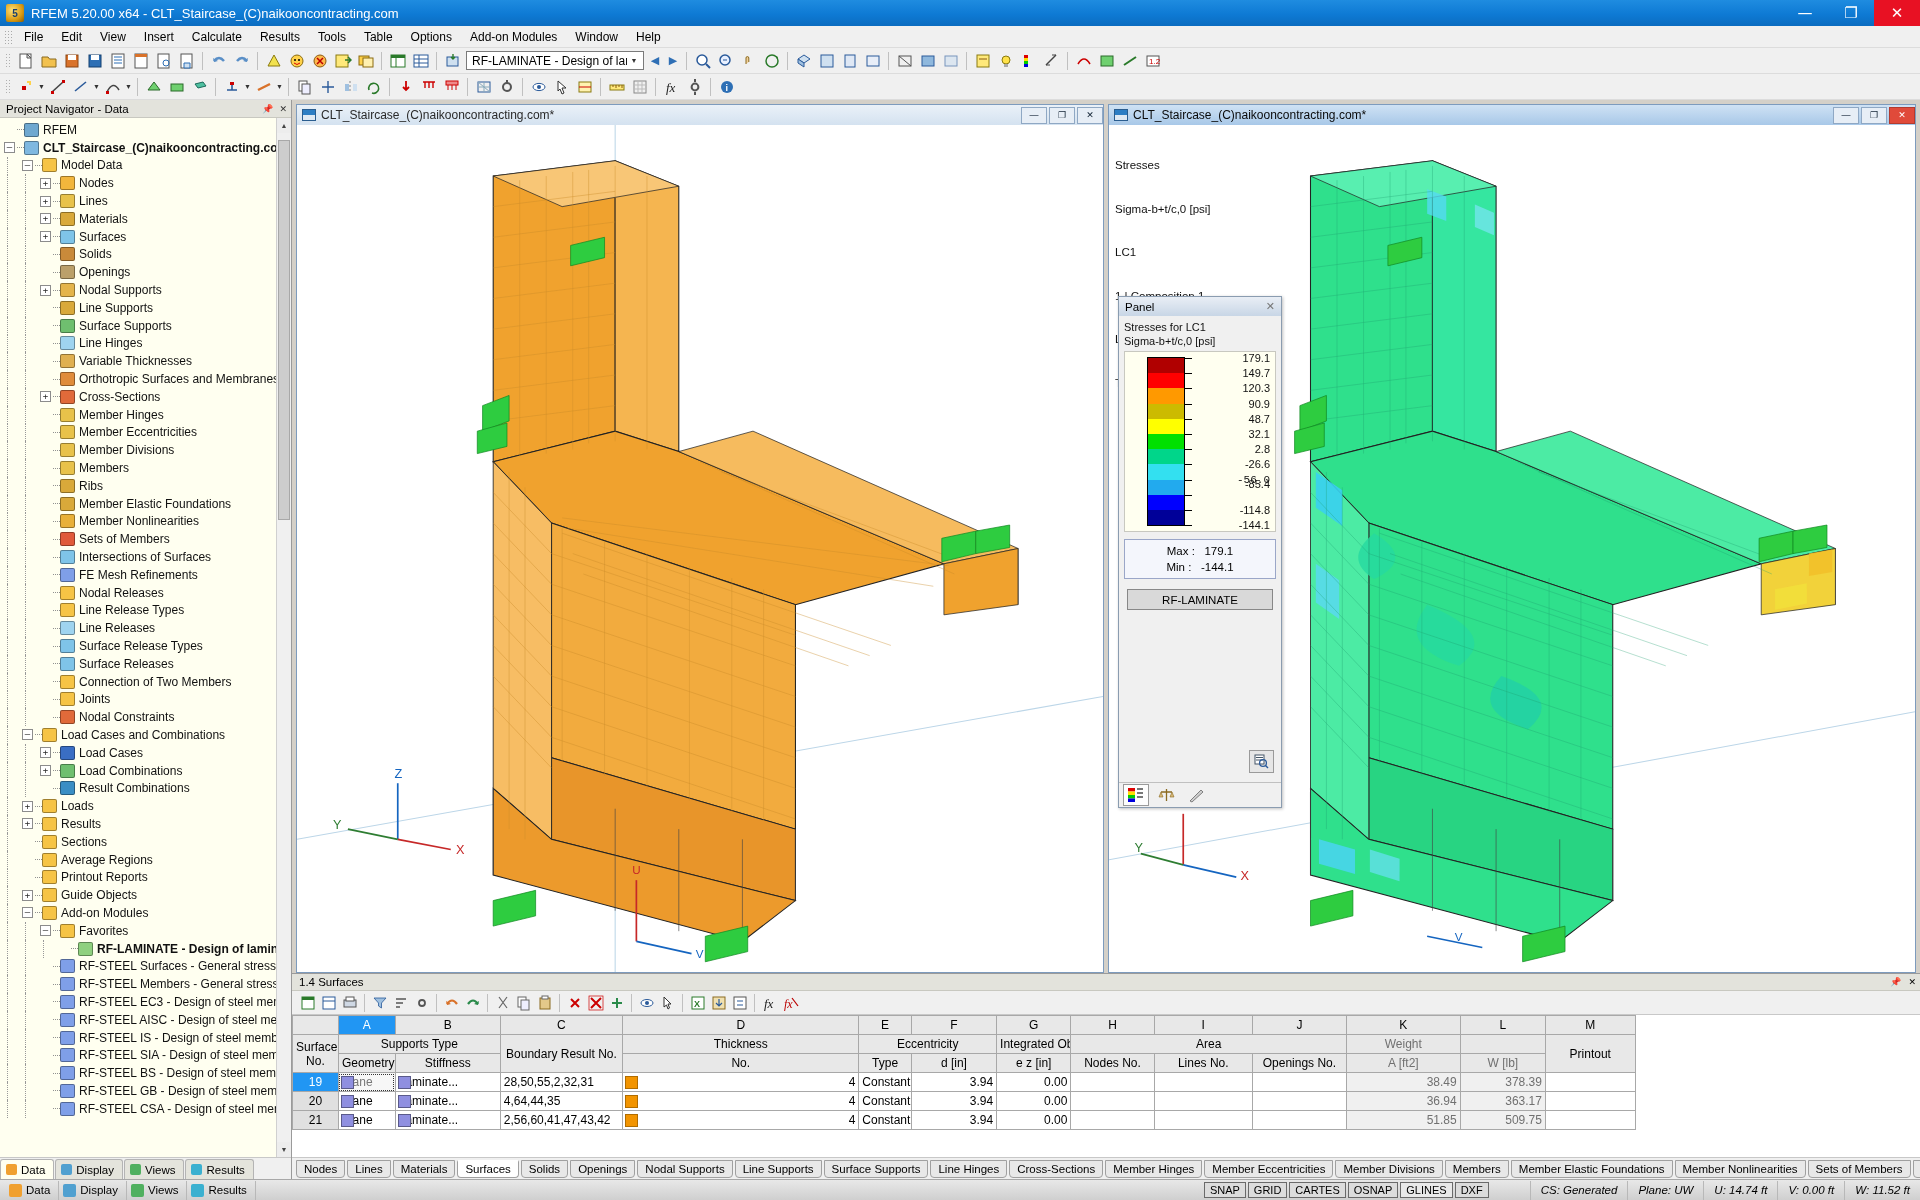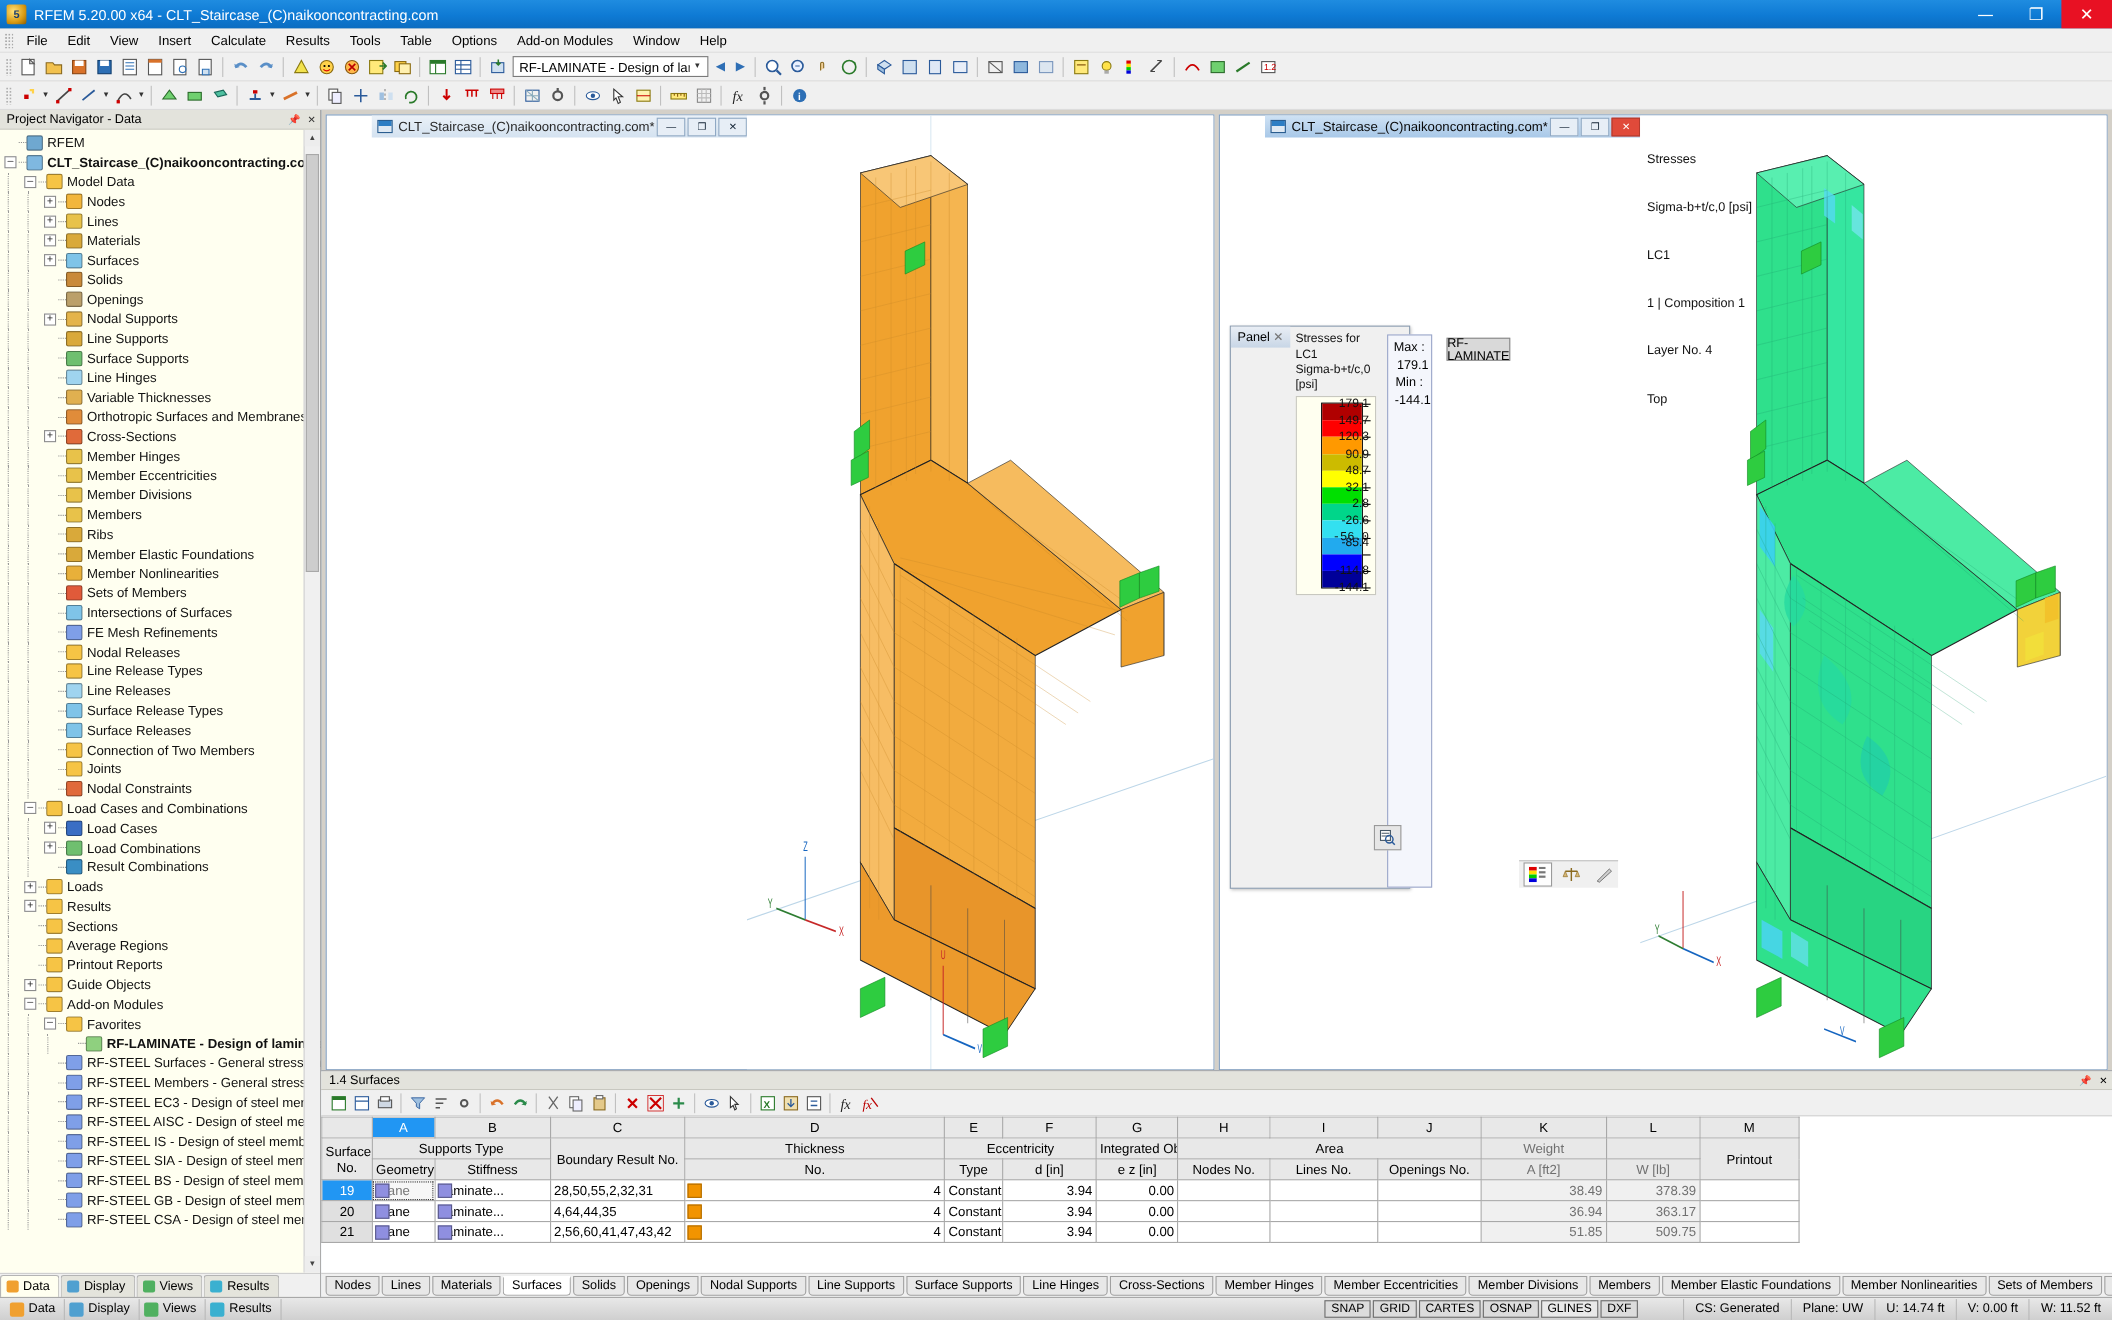--- a/index.html
+++ b/index.html
@@ -103,40 +103,40 @@
   .nav-scroll{position:absolute;right:0;top:0;width:15px;bottom:0;background:#f0f0f0;
      border-left:1px solid #d0d0d0;}
   .nav-scroll .thumb{position:absolute;left:1px;right:1px;top:22px;height:380px;
      background:#cdcdcd;border:1px solid #a8a8a8;}
   .nav-scroll .arw{position:absolute;left:0;right:0;height:15px;background:#ededed;
      display:flex;align-items:center;justify-content:center;font-size:7px;color:#444;}
 
   
   .workspace{flex:1;display:flex;flex-direction:column;min-width:0;background:#3f6fa5;}
   .mdi{flex:1;display:flex;gap:4px;padding:4px 4px 0 4px;min-height:0;background:#d4d0c8;}
-  .mdiwin{flex:1;display:flex;flex-direction:row;border:1px solid #7d9bbd;
-     background:#fff;min-width:0;padding-left:41px;}
+  .mdiwin{flex:1;display:flex;flex-direction:column;border:1px solid #7d9bbd;
+     background:#fff;min-width:0;}
   .mdibar{height:20px;flex:0 0 20px;display:flex;align-items:center;padding-left:5px;
      font-size:12px;}
   .mdibar.inactive{background:linear-gradient(to bottom,#eaf1f8,#d4e2f0);color:#2a2a2a;}
   .mdibar.active{background:linear-gradient(to bottom,#cfe2f4,#a8c8e8);color:#0a0a0a;}
   .mdi-ico{width:14px;height:12px;margin-right:5px;
      background:linear-gradient(to bottom,#2d7ec4 50%,#dfe9f3 50%);border:1px solid #2a5d8f;}
   .mdi-title{flex:1;white-space:nowrap;overflow:hidden;}
   .mdibtns{display:flex;}
   .mdibtn{width:26px;height:17px;border:1px solid #8fa8c4;background:#e7eef6;margin-left:2px;
      display:flex;align-items:center;justify-content:center;font-size:9px;color:#123;}
   .mdibtn.red{background:#e04a3a;border-color:#b33b2e;color:#fff;}
   .canvas{flex:1;position:relative;background:#ffffff;overflow:hidden;}
 
   .vptext{position:absolute;font-size:11.5px;color:#111;line-height:14.5px;white-space:pre;}
 
   
   .panel{position:absolute;width:164px;background:#f0f0f0;border:1px solid #8a9cb0;
-     box-shadow:1px 1px 3px rgba(0,0,0,.25);display:flex;flex-direction:row;}
+     box-shadow:1px 1px 3px rgba(0,0,0,.25);display:flex;flex-direction:column;}
   .panel-tb{height:19px;background:linear-gradient(to bottom,#e9eef5,#c8d6e6);
      display:flex;align-items:center;padding:0 3px 0 6px;font-size:11.5px;}
   .panel-tb .pt{flex:1;}
   .panel-body{padding:4px 5px 0 5px;}
   .panel-line{font-size:11px;color:#111;line-height:14px;}
   .legendbox{margin-top:3px;border:1px solid #c8c8c0;background:#fffff0;padding:5px 4px;
      display:flex;}
   .legend-strip{width:38px;margin-left:18px;border:1px solid #000;}
   .legend-strip div{height:15.2px;}
   .legend-labels{flex:1;position:relative;}
@@ -1686,21 +1686,21 @@
       </div>
     <div class="sb-mid"></div>
     <div style="display:flex;align-items:center;" id="sbtoggles">
         <div class="sb-toggle">SNAP</div>
         <div class="sb-toggle">GRID</div>
         <div class="sb-toggle">CARTES</div>
         <div class="sb-toggle">OSNAP</div>
         <div class="sb-toggle on">GLINES</div>
         <div class="sb-toggle">DXF</div>
       </div>
-    <div style="display:flex;align-items:flex-end;margin-left:40px;">
+    <div style="display:flex;align-items:flex-end;margin-left:40px;font-style:italic;">
       <div class="sb-field">CS: Generated</div>
       <div class="sb-field">Plane: UW</div>
       <div class="sb-field">U:  14.74 ft</div>
       <div class="sb-field">V:  0.00 ft</div>
       <div class="sb-field">W: 11.52 ft</div>
     </div>
   </div>
 </div>
 
 </body></html>

